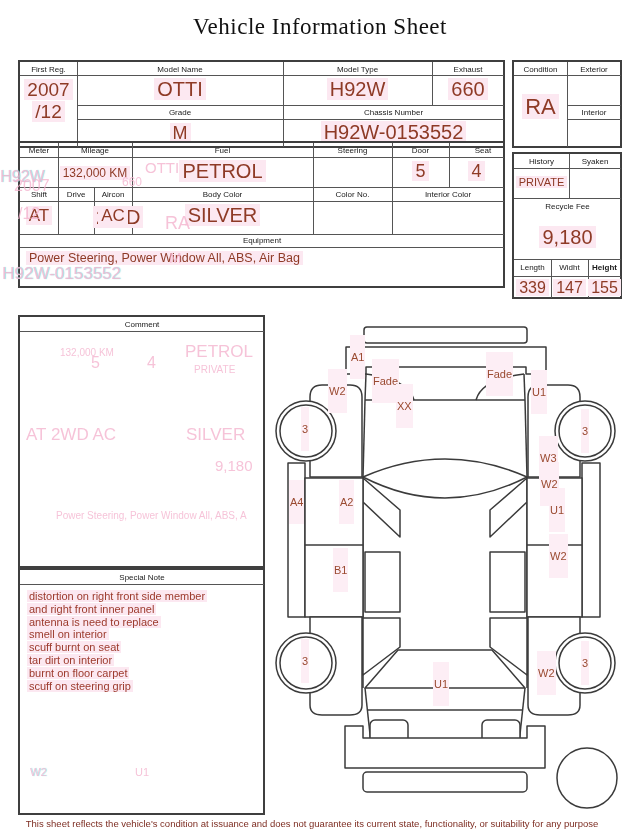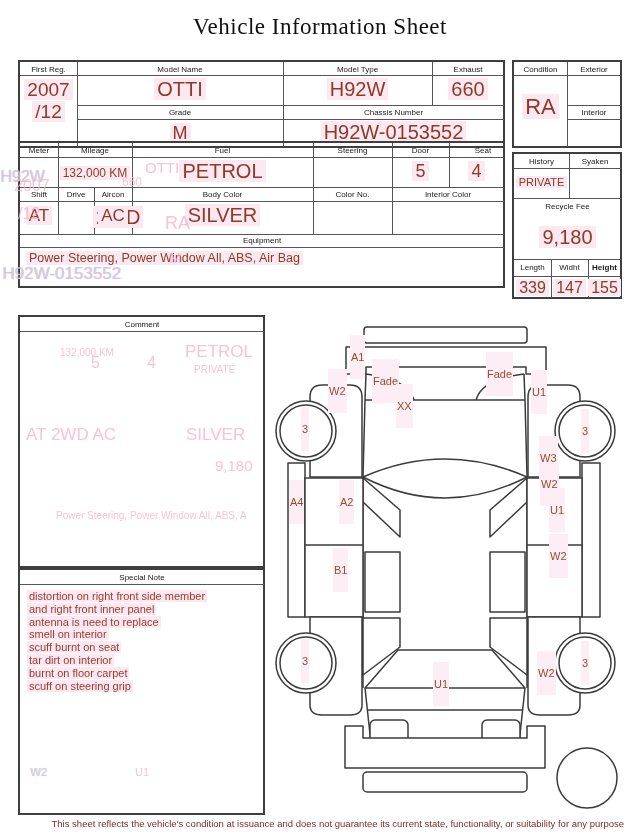--- a/index.html
+++ b/index.html
@@ -13,21 +13,21 @@
   .lbl{position:absolute;font-size:8px;color:#1a1a1a;text-align:center;white-space:nowrap;}
   .val{position:absolute;text-align:center;color:#8e3a26;white-space:nowrap;}
   .val span{background:#fce8f1;padding:0 3px;}
   .left{text-align:left;}
   .note-line{font-size:11px;line-height:12.8px;color:#9c3a2c;white-space:nowrap;}
   .note-line span{background:#fce8f1;padding:0 2px;}
   .dlabel{position:absolute;font-size:11px;color:#9a4a30;white-space:nowrap;}
   .dlabel span{background:#fdeef5;padding:16px 1px;}
   .ghost{position:absolute;color:rgba(244,178,205,0.78);white-space:nowrap;pointer-events:none;}
   .ghost.cyan{text-shadow:1px 0 1px rgba(150,222,226,0.9);}
-  .disclaimer{position:absolute;left:0;right:16px;top:818px;text-align:right;
+  .disclaimer{position:absolute;left:0;right:16px;top:818px;text-align:center;
               font-size:9.5px;color:#7d2d22;}
   svg{position:absolute;left:0;top:0;}
   svg *{vector-effect:non-scaling-stroke;}
 </style>
 </head>
 <body>
 
 <div id="sheet">
 
   <div class="title">Vehicle Information Sheet</div>

